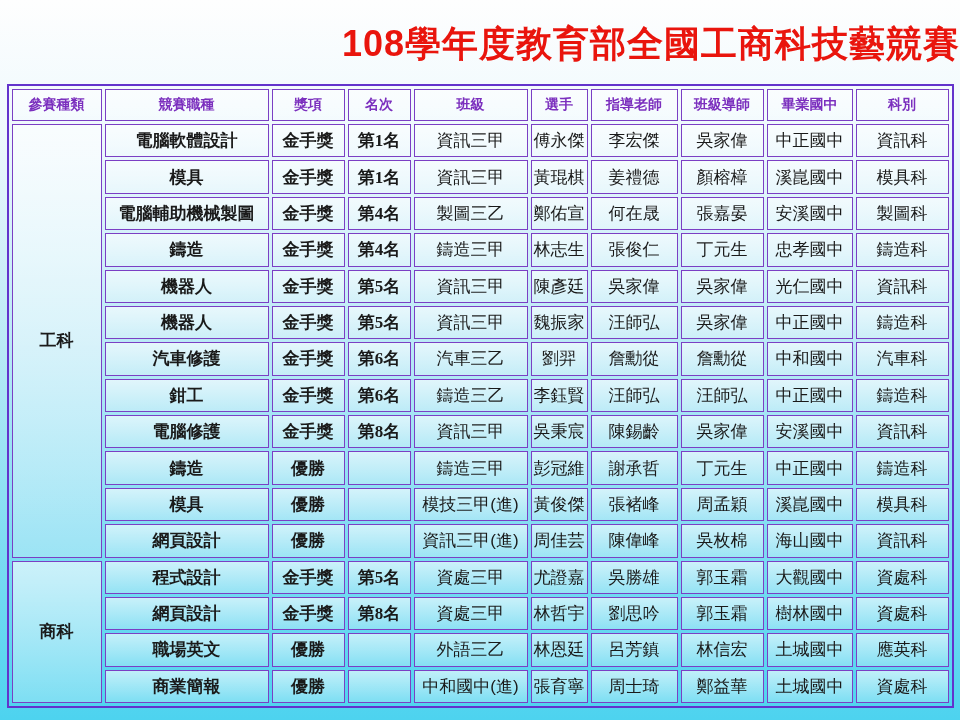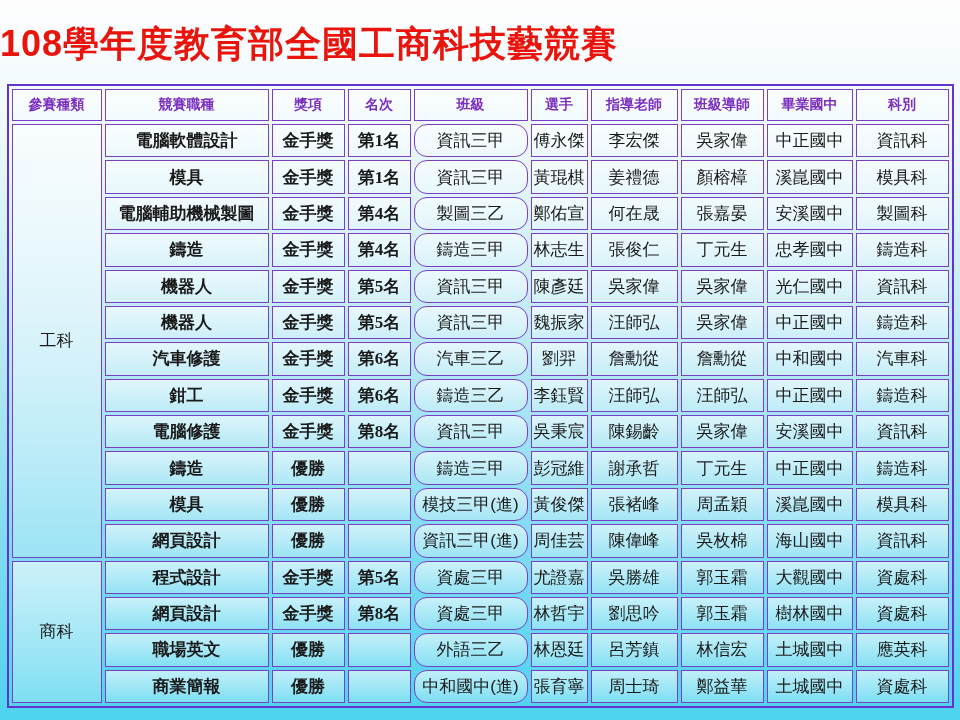--- a/index.html
+++ b/index.html
@@ -15,21 +15,21 @@
       #fefefe 0%,
       #eef9fd 18%,
       #b9e9f6 48%,
       #7fdcf2 75%,
       #4dd3ef 100%);
   }
   .page-title {
     margin: 0;
     padding-top: 22px;
     height: 44px;
-    text-align: left;
+    text-align: right;
     font-size: 36px;
     line-height: 44px;
     font-weight: bold;
     color: #e9150d;
     letter-spacing: 1px;
   }
   .results-table {
     margin: 18px auto 0 auto;
     width: 944px;
     height: 624px;
@@ -51,36 +51,35 @@
     white-space: nowrap;
   }
   .results-table th {
     color: #7b2fbe;
     font-weight: bold;
     font-size: 14px;
     height: 30px;
   }
   .category-cell {
     color: #7b2fbe;
-    font-weight: normal;
+    font-weight: bold;
     font-size: 20px;
     margin-left: 40px;
   }
   .job-cell {
     font-weight: bold;
     color: #111111;
   }
   .award-cell, .rank-cell {
     color: #f01010;
     font-weight: bold;
     font-family: Liberation Serif, serif;
   }
   .class-cell {
     font-size: 16px;
-    border-radius: 13px;
   }
 </style>
 </head>
 <body>
 
 <h1 class="page-title">108學年度教育部全國工商科技藝競賽</h1>
 
 <table class="results-table">
   <colgroup>
     <col style="width:90px">

